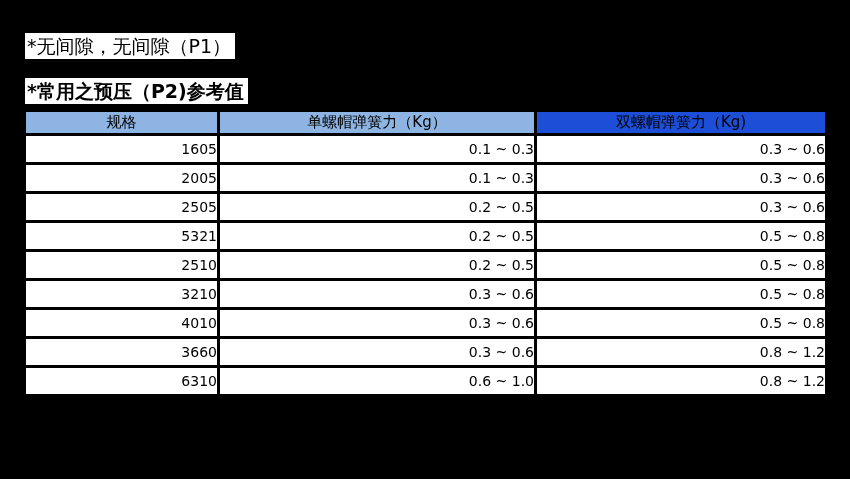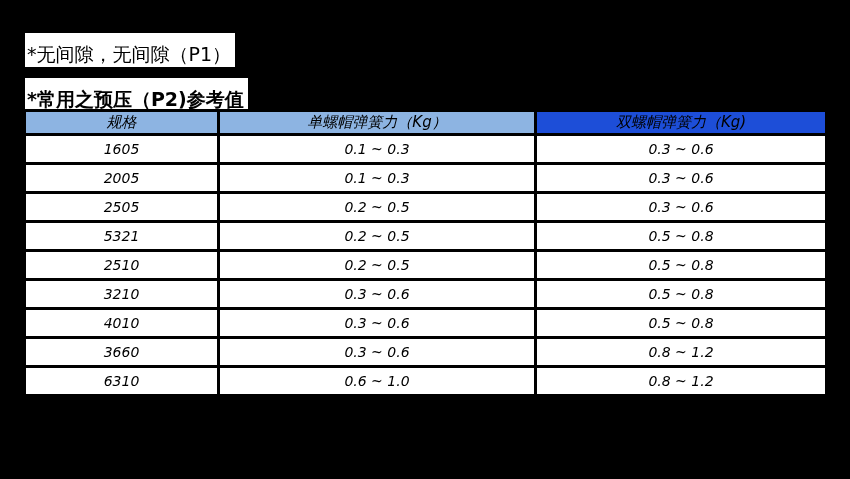--- a/index.html
+++ b/index.html
@@ -22,21 +22,21 @@
     background: #000000;
   }
   .note-box {
     position: absolute;
     left: 25px;
     background: #ffffff;
     color: #000000;
     font-size: 19px;
     line-height: 26px;
     height: 26px;
-    padding: 8px 4px 0 2px;
+    padding: 0 4px 0 2px;
     white-space: nowrap;
     font-weight: 400;
   }
   #note1 { top: 33px; }
   #note2 { top: 78px; font-weight: bold; }
   table.preload {
     position: absolute;
     left: 23px;
     top: 109px;
     width: 802px;
@@ -46,34 +46,34 @@
   }
   table.preload th,
   table.preload td {
     border: 3px solid #000000;
     text-align: center;
     vertical-align: middle;
     color: #000000;
     padding: 0;
     overflow: hidden;
     white-space: nowrap;
-    font-style: italic;
   }
   table.preload th {
     background: #8DB4E2;
     height: 21px;
     font-size: 15px;
     font-weight: 400;
     line-height: 21px;
   }
   table.preload td {
     background: #ffffff;
     height: 26px;
     font-size: 14px;
     line-height: 26px;
+    text-align: right;
   }
 </style>
 </head>
 <body>
 
 <div class="stage">
 
   <div class="note-box" id="note1">*无间隙，无间隙（P1）</div>
 
   <div class="note-box" id="note2">*常用之预压（P2)参考值</div>

